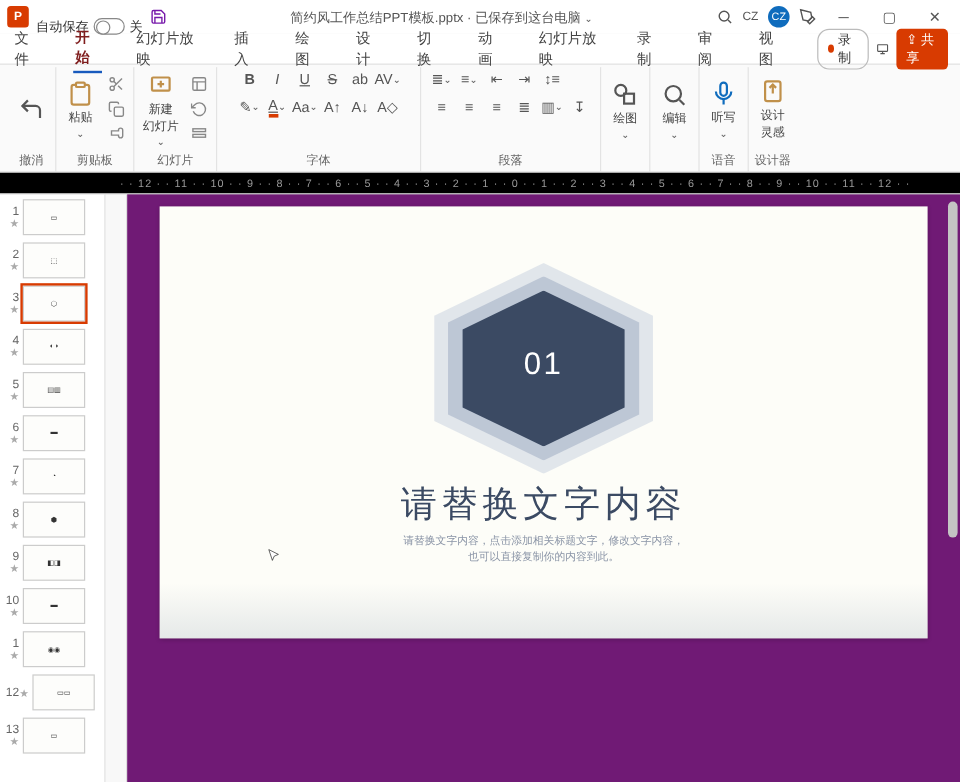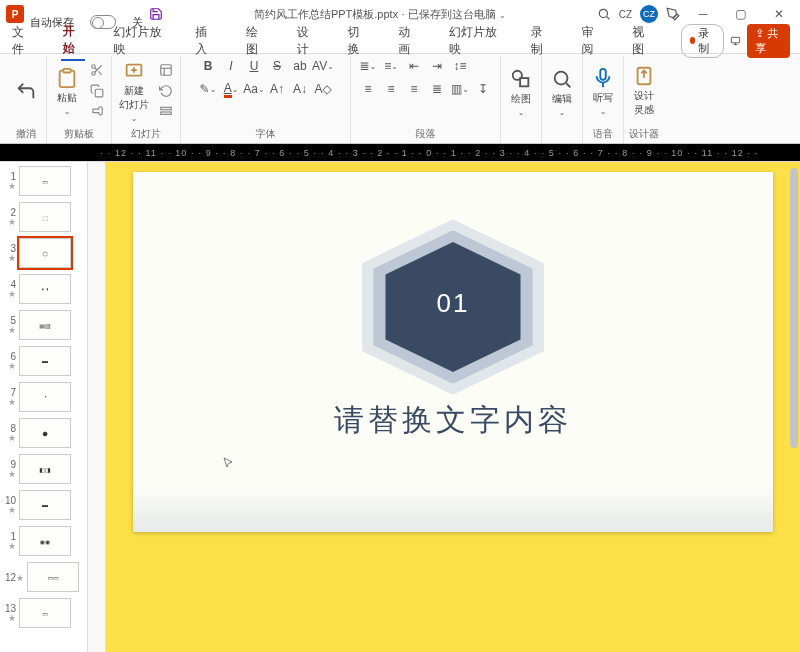--- a/index.html
+++ b/index.html
@@ -2,21 +2,21 @@
 <html><head>
 <meta charset="utf-8">
 <style>
 * { margin: 0; padding: 0; box-sizing: border-box; font-family: "Microsoft YaHei", "Segoe UI", sans-serif; }
 body { width: 800px; height: 652px; background: #f3f3f3; overflow: hidden; font-size: 12px; color: #333; }
 
 
 .titlebar { height: 28px; display: flex; align-items: center; padding: 0 6px; background: #fff; }
 .tb-left { display: flex; align-items: center; gap: 6px; }
 .tb-icon { width: 18px; height: 18px; background: #d83b01; border-radius: 3px; display: flex; align-items: center; justify-content: center; color: #fff; font-size: 10px; font-weight: bold; }
-.autosave { display: flex; align-items: center; gap: 16px; font-size: 11px; margin-top: 16px; }
+.autosave { display: flex; align-items: center; gap: 4px; font-size: 11px; margin-top: 16px; }
 .toggle { width: 26px; height: 14px; border: 1px solid #888; border-radius: 7px; position: relative; background: #fff; }
 .toggle::after { content: ""; position: absolute; width: 10px; height: 10px; border: 1px solid #888; border-radius: 50%; left: 1px; top: 1px; background: #fff; }
 .save-ic { width: 14px; height: 14px; color: #7719aa; }
 .tb-title { flex: 1; text-align: center; font-size: 11px; color: #555; white-space: nowrap; overflow: hidden; }
 .tb-right { display: flex; align-items: center; gap: 8px; }
 .avatar { width: 18px; height: 18px; border-radius: 50%; background: #0f6cbd; color: #fff; display: flex; align-items: center; justify-content: center; font-size: 9px; }
 .win-btn { width: 30px; height: 20px; display: flex; align-items: center; justify-content: center; color: #555; }
 
 
 .tabs { height: 26px; display: flex; align-items: center; padding: 0 10px; gap: 26px; background: #fff; border-bottom: 1px solid #ddd; }
@@ -51,21 +51,21 @@
 .thumb { display: flex; align-items: center; gap: 3px; margin-bottom: 6px; }
 .tnum { width: 14px; text-align: right; font-size: 10px; color: #666; }
 .tstar { font-size: 9px; color: #aaa; line-height: 1; }
 .tbox { width: 52px; height: 30px; border: 1px solid #ccc; background: #fdfdfb; font-size: 6px; display: flex; align-items: center; justify-content: center; overflow: hidden; }
 .thumb.sel .tbox { outline: 2px solid #d83b01; }
 
 
 .vruler { width: 18px; background: #f8f8f8; border-right: 1px solid #ddd; }
 
 
-.canvas { flex: 1; display: flex; align-items: flex-start; justify-content: center; padding: 10px 4px; overflow: auto; background: #fde047; position: relative; }
+.canvas { flex: 1; display: flex; align-items: flex-start; justify-content: center; padding: 10px 4px; overflow: auto; background: #701a75; position: relative; }
 .scrolltrack { position: absolute; right: 2px; top: 0; bottom: 0; width: 10px; }
 .scrollthumb { position: absolute; right: 0; top: 6px; width: 8px; height: 280px; background: #c4c4c4; border-radius: 4px; }
 .slide { width: 640px; height: 360px; background: #fdfdf8; box-shadow: 0 1px 4px rgba(0,0,0,.25); position: relative; overflow: hidden; }
 .skyline { position: absolute; bottom: 0; left: 0; right: 0; height: 46px; background: linear-gradient(to top, rgba(120,140,160,.18), transparent); }
 .hexwrap { position: absolute; left: 50%; top: 70px; transform: translateX(-50%); width: 150px; height: 130px; }
 .hex { position: absolute; width: 100%; height: 100%; background: #3b4a63; clip-path: polygon(50% 0, 95% 25%, 95% 75%, 50% 100%, 5% 75%, 5% 25%); }
 .hex.outer1 { transform: scale(1.35); background: #cfd7e2; opacity: .6; }
 .hex.outer2 { transform: scale(1.18); background: #aeb9cc; opacity: .7; }
 .hex.inner { transform: scale(1); }
 .hexnum { position: absolute; width: 100%; text-align: center; top: 46px; color: #fff; font-size: 26px; letter-spacing: 2px; }
@@ -428,20 +428,24 @@
   <div class="vruler"></div>
   <div class="canvas">
     <div class="slide">
       <div class="hexwrap">
         <div class="hex outer1"></div>
         <div class="hex outer2"></div>
         <div class="hex inner"></div>
         <div class="hexnum">01</div>
       </div>
       <div class="stitle">请替换文字内容</div>
+      <div class="ssub">
+        <span>请替换文字内容，点击添加相关标题文字，修改文字内容，</span><br>
+        <span>也可以直接复制你的内容到此。</span>
+      </div>
       <div class="skyline"></div>
     </div>
     <div class="scrolltrack">
       <div class="scrollthumb"></div>
     </div>
     <svg class="cursor" viewBox="0 0 24 24">
         <path d="M4 2l6 18 3-7 7-3z" fill="#fff" stroke="#000" stroke-width="1"></path>
       </svg>
   </div>
 </div>

